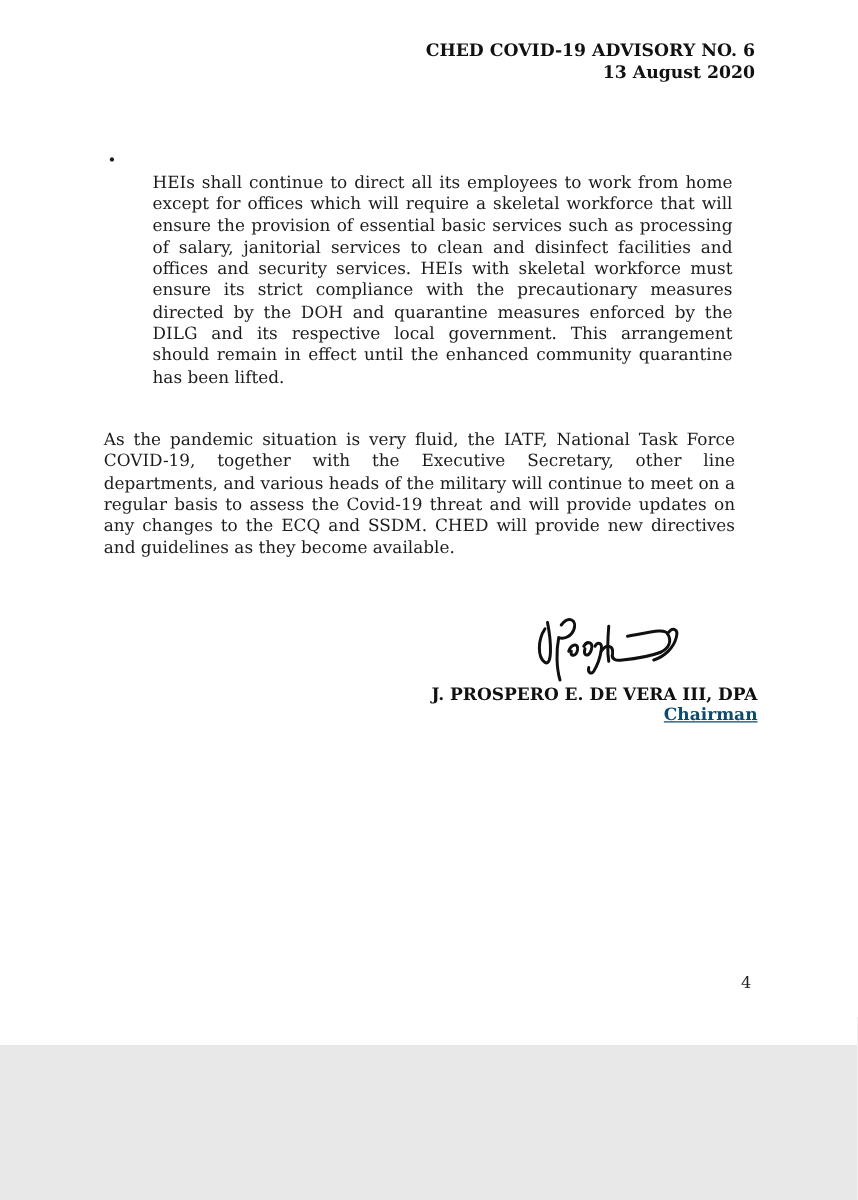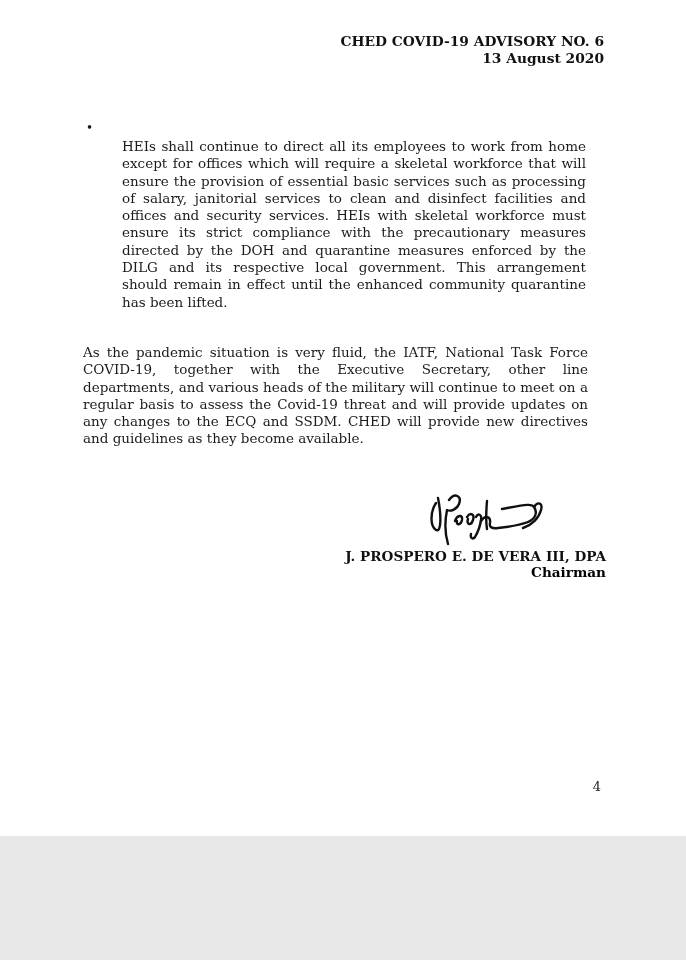--- a/index.html
+++ b/index.html
@@ -66,21 +66,22 @@
     font-weight: bold;
     font-size: 13.6px;
     line-height: 16.5px;
     white-space: nowrap;
     color: #101010;
   }
   .sig-title {
     font-weight: bold;
     font-size: 13.6px;
     line-height: 16.5px;
-    color: #000000;
+    color: #0c4a6e;
+    text-decoration: underline;
   }
   .page-number {
     position: absolute;
     right: 85px;
     bottom: 42px;
     font-size: 13px;
     color: #222222;
   }
 </style>
 </head>

